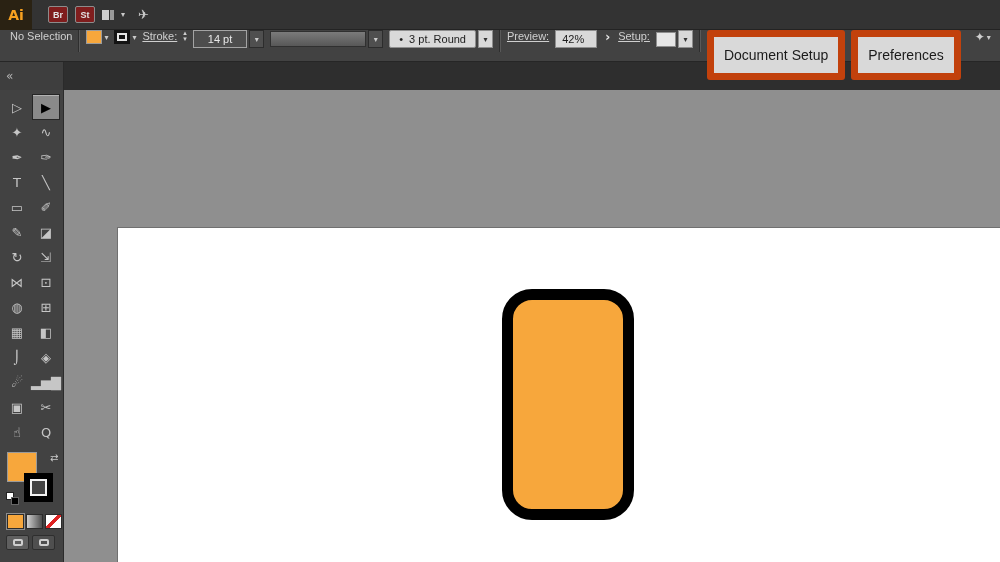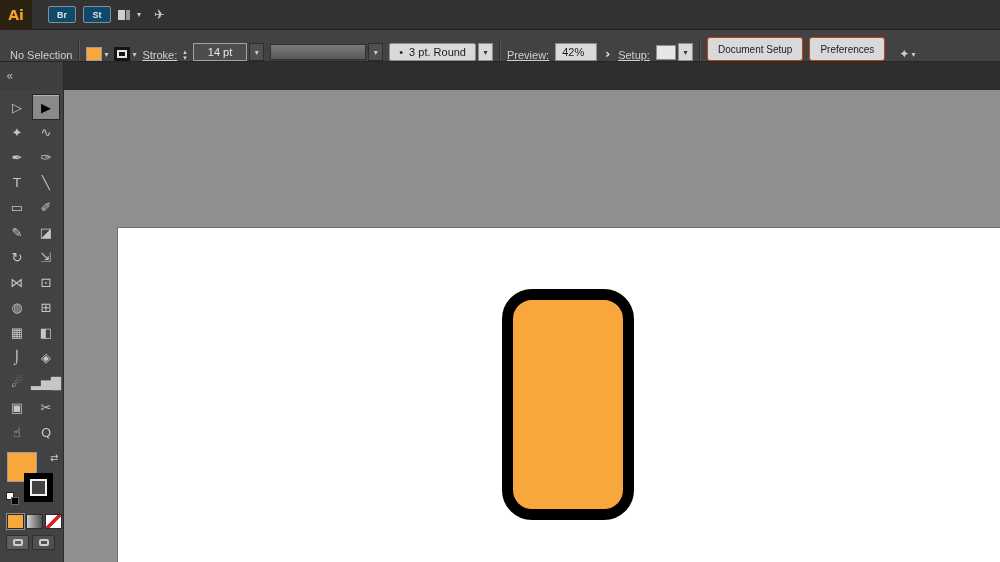--- a/index.html
+++ b/index.html
@@ -6,53 +6,53 @@
   html,body{width:1000px;height:562px;overflow:hidden;background:#8f8f8f;
     font-family:"Liberation Sans",sans-serif;-webkit-font-smoothing:antialiased}
 
   
   .menubar{height:30px;background:#333333;display:flex;align-items:center;border-bottom:1px solid #232323}
   .logo{width:32px;height:30px;background:#2a2213;color:#f7a120;font:bold 14px "DejaVu Sans",sans-serif;
     display:flex;align-items:center;justify-content:center}
   .menu-items{display:flex;height:100%}
   .menu-item{padding:0 9px;color:#d9d9d9;font-size:12px;display:flex;align-items:center;cursor:default}
   .mb-cluster{display:flex;align-items:center;margin-left:16px;gap:7px}
-  .mini-btn{width:28px;height:17px;border:1px solid #8c8c8c;border-radius:2px;background:#0c4a6e;color:#e3e3e3;
+  .mini-btn{width:20px;height:17px;border:1px solid #8c8c8c;border-radius:2px;background:#7f1d1d;color:#e3e3e3;
     font-size:9px;font-weight:bold;display:flex;align-items:center;justify-content:center}
   .ws-icon{display:inline-flex;gap:1px}
   .ws-icon i{width:7px;height:10px;background:#cfcfcf;display:block}
   .ws-icon i+i{width:4px;background:#9a9a9a}
   .glyph{font-family:"DejaVu Sans",sans-serif}
   .chev{font-family:"DejaVu Sans",sans-serif;font-size:8px;color:#c9c9c9}
   .sync{color:#c9c9c9;font-size:13px;margin-left:6px}
 
   
-  .controlbar{height:32px;background:#424242;border-bottom:1px solid #262626;display:flex;align-items:flex-end;
+  .controlbar{height:32px;background:#424242;border-bottom:1px solid #262626;display:flex;align-items:flex-start;
     padding:0 10px;gap:6px;color:#cfcfcf;font-size:11px;white-space:nowrap}
   .link{text-decoration:underline;cursor:default}
   .combo{display:flex;align-items:center;gap:2px}
   .swatch-fill{width:16px;height:14px;background:var(--accent);border:1px solid #9b9b9b}
   .swatch-stroke{width:16px;height:14px;background:#141414;position:relative}
   .swatch-stroke::after{content:"";position:absolute;inset:3px;border:2px solid #e6e6e6}
   .stepper{display:flex;flex-direction:column;justify-content:center;line-height:6px;font-size:7px;color:#cfcfcf}
   .field-dark{height:18px;background:#4d4d4d;border:1px solid #a3a3a3;color:#e8e8e8;display:flex;
     align-items:center;padding:0 14px;font-size:11px;min-width:46px}
   .chevbox{width:15px;height:18px;background:#4f4f4f;border:1px solid #2c2c2c;display:flex;
     align-items:center;justify-content:center}
   .chevbox.light{background:#d9d9d9;border-color:#8e8e8e}
   .chevbox.light .chev{color:#333}
   .profilebar{width:96px;height:16px;background:linear-gradient(#7b7b7b,#585858);border:1px solid #303030}
   .brush-combo{height:18px;display:flex;align-items:center;gap:6px;padding:0 9px;font-size:11px;
     background:#d9d9d9;color:#1c1c1c;border:1px solid #8e8e8e;border-radius:2px}
   .opac-field{height:18px;background:#d9d9d9;color:#1c1c1c;border:1px solid #8e8e8e;display:flex;
     align-items:center;padding:0 6px;min-width:42px}
   .flyout{color:#e8e8e8;font-weight:bold;font-size:12px;padding:0 2px}
   .style-swatch{width:20px;height:15px;background:#e6e6e6;border:1px solid #8e8e8e}
-  .btn{height:19px;padding:11px 10px;border-radius:3px;background:#d9d9d9;border:1px solid #c2410c;color:#1b1b1b;
-    font-size:10px;display:flex;align-items:center}
+  .btn{height:19px;padding:18px 10px;border-radius:3px;background:#d9d9d9;border:7px solid #c2410c;color:#1b1b1b;
+    font-size:14px;display:flex;align-items:center}
   .sep{width:2px;height:22px;border-left:1px solid #2e2e2e;border-right:1px solid #595959}
   .ctl-icon{color:#cfcfcf;font-size:12px}
 
   
   .tabrow{height:28px;display:flex;background:#2e2e2e}
   .tabrow-left{width:64px;background:#3e3e3e;color:#b5b5b5;display:flex;align-items:center;
     padding-left:6px;font-size:12px;border-right:1px solid #2a2a2a}
   .tab{margin-left:4px;margin-top:4px;height:24px;background:#525252;display:flex;align-items:center;
     gap:12px;padding:0 11px;color:#ececec;font-size:11px;border-radius:3px 3px 0 0}
   .tab-close{color:#c9c9c9;font-size:12px}

